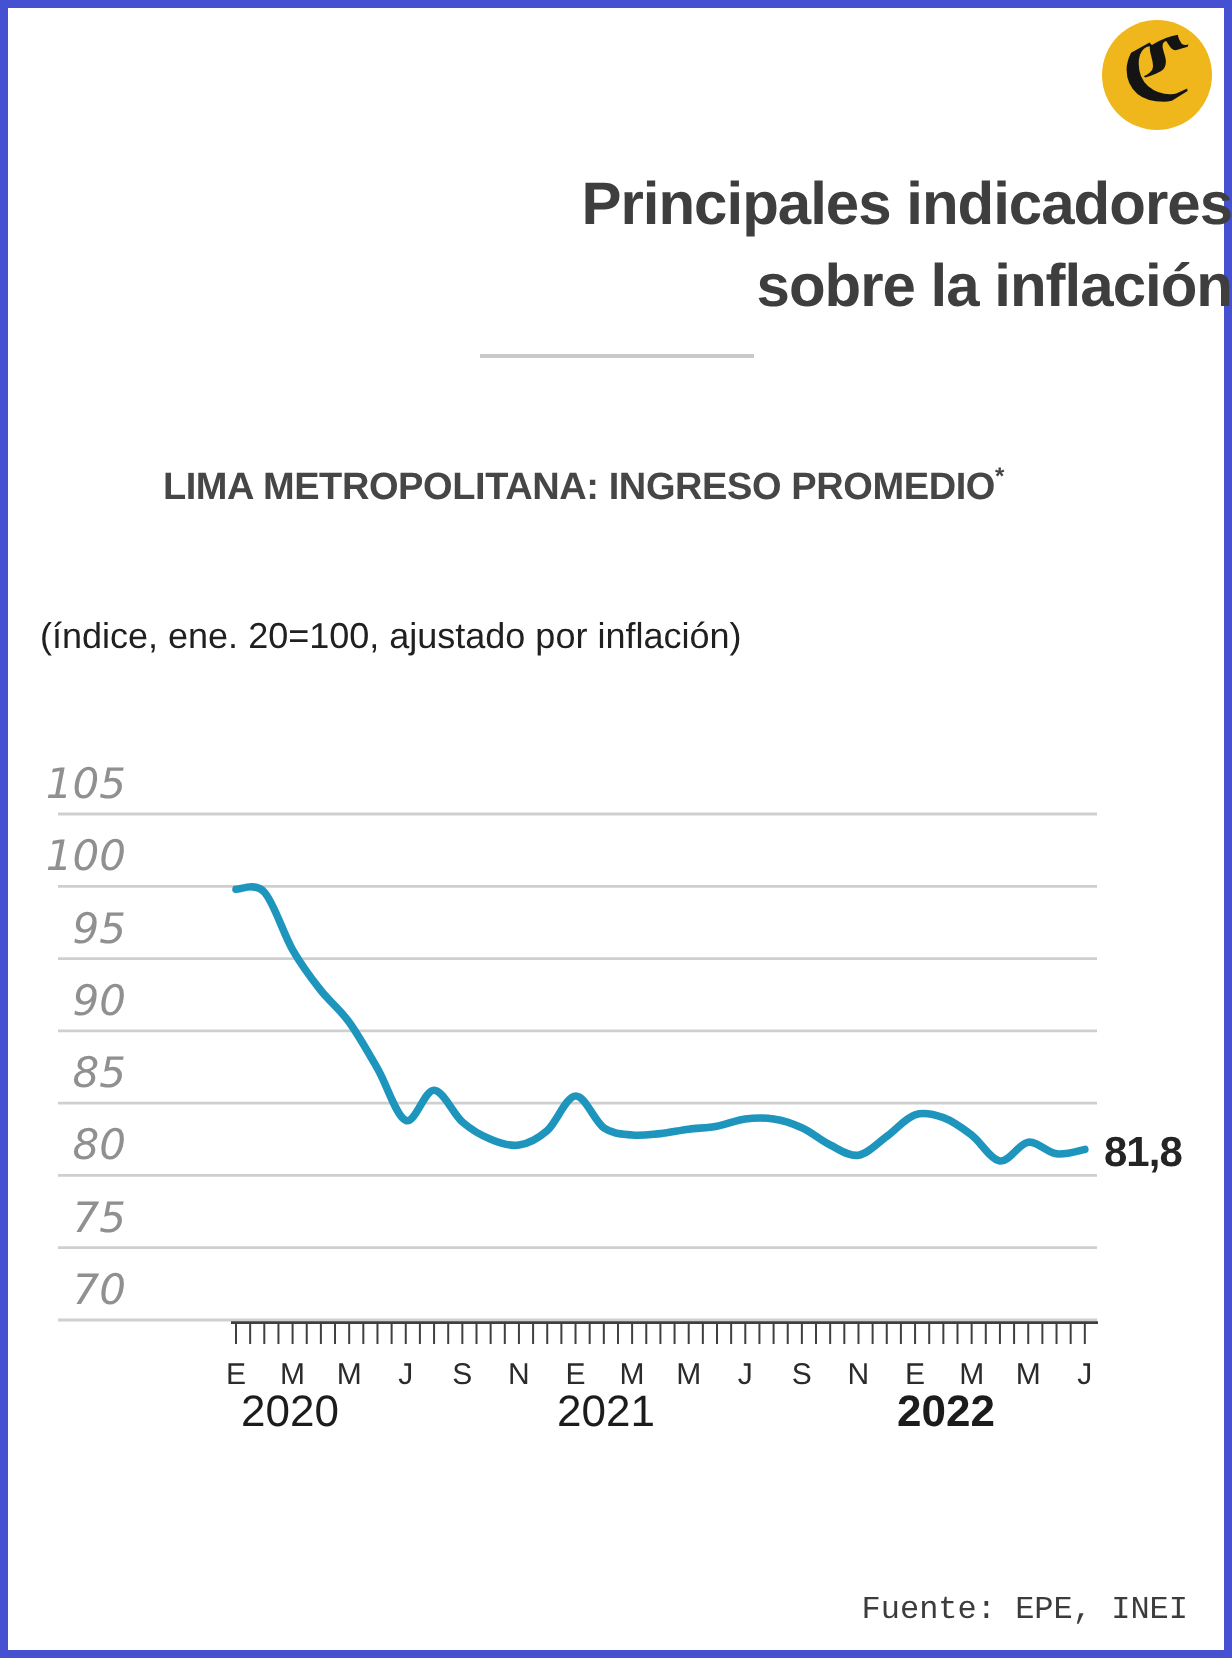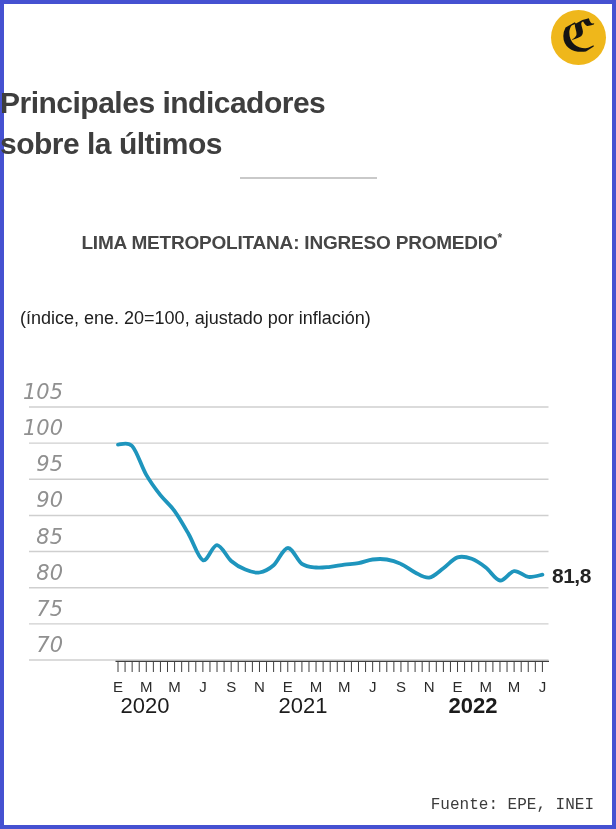--- a/index.html
+++ b/index.html
@@ -11,21 +11,21 @@
   .logo{
     position:absolute;left:551px;top:10px;width:55px;height:55px;border-radius:50%;
     display:flex;align-items:center;justify-content:center;
   }
   .logo span{
     font-family:"DejaVu Serif","DejaVu Sans",serif;
     font-size:44px;line-height:1;color:#141414;font-weight:bold;
     transform:translateY(-2px);
   }
   .title{
-    position:absolute;top:82px;left:0;width:616px;text-align:left;
+    position:absolute;top:82px;left:0;width:616px;text-align:right;
     font-size:30px;line-height:41px;font-weight:bold;color:#3e3e3e;letter-spacing:-0.5px;
   }
   .divider{position:absolute;top:177px;left:240px;width:137px;height:2px;background:#c9c9c9;}
   .subtitle{
     position:absolute;top:231px;left:0;width:502px;text-align:right;
     font-size:19px;font-weight:bold;color:#464646;letter-spacing:-0.2px;
   }
   .subtitle sup{font-size:12px;}
   .axis-note{position:absolute;top:308px;left:20px;font-size:18px;color:#202020;}
   .chart-wrap{position:absolute;top:340px;left:0;width:616px;height:350px;margin-top:35px;}
@@ -37,21 +37,21 @@
 <body>
 
 <div class="page">
 
   <div class="logo" style="background: rgb(239, 183, 27);">
     <span>ℭ</span>
   </div>
 
   <div class="title">
     <div>Principales indicadores</div>
-    <div>sobre la últimos</div>
+    <div>sobre la inflación</div>
   </div>
 
   <div class="divider"></div>
 
   <div class="subtitle">
     <span>LIMA METROPOLITANA: INGRESO PROMEDIO</span><sup>*</sup>
   </div>
 
   <div class="axis-note">(índice, ene. 20=100, ajustado por inflación)</div>
 

